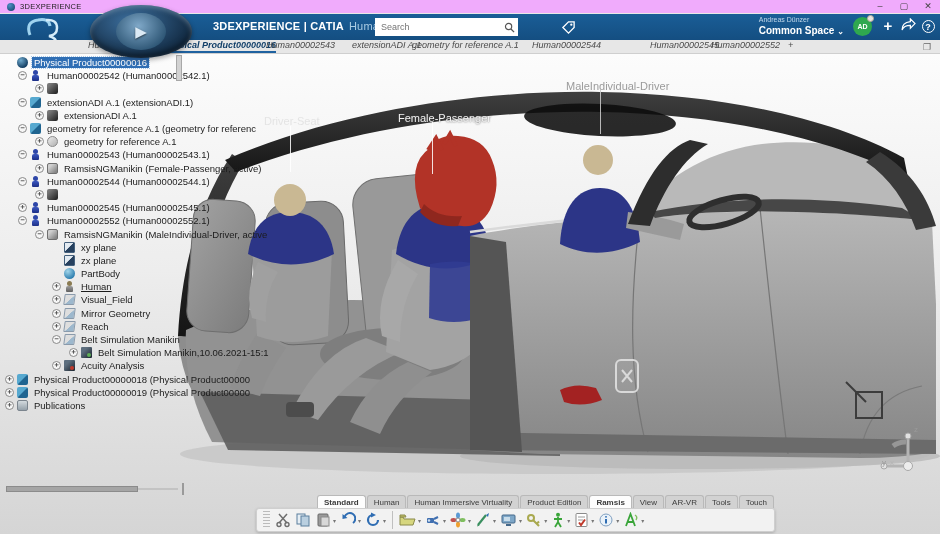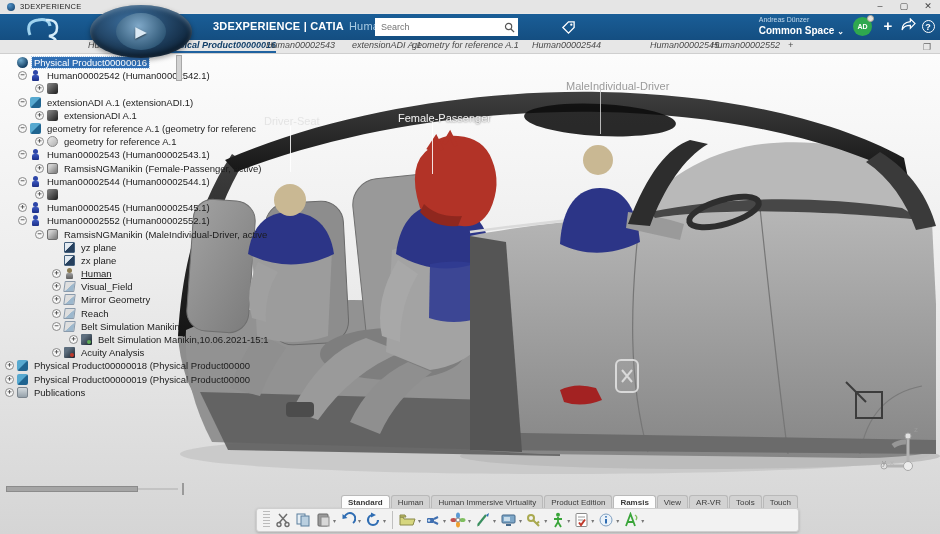--- a/index.html
+++ b/index.html
@@ -1,20 +1,20 @@
 <!DOCTYPE html>
 <html><head>
 <meta charset="utf-8">
 <style>
   *{margin:0;padding:0;box-sizing:border-box}
   html,body{width:940px;height:534px;overflow:hidden;font-family:"Liberation Sans",sans-serif;background:#d6d6d6}
   .window{position:relative;width:940px;height:534px;background:#fff}
 
   
-  .titlebar{position:absolute;left:0;top:0;width:940px;height:14px;background:#e5e5e5;display:flex;align-items:center;border-bottom:1px solid #e8e8e8}
+  .titlebar{position:absolute;left:0;top:0;width:940px;height:14px;background:#f0abfc;display:flex;align-items:center;border-bottom:1px solid #e8e8e8}
   .titlebar .appico{width:8px;height:8px;border-radius:50%;background:radial-gradient(circle at 35% 30%,#4d8fc4,#123c66);margin:0 5px 0 7px}
   .titlebar .ttext{font-size:7.5px;color:#222;letter-spacing:.3px}
   .wincontrols{position:absolute;right:0;top:0;height:14px;display:flex}
   .wincontrols span{width:24px;height:14px;text-align:center;font-size:9px;line-height:13px;color:#444;cursor:default}
 
   
   .topbar{position:absolute;left:0;top:14px;width:940px;height:26px;background:linear-gradient(180deg,#1a5e97,#144e81)}
   .brand{position:absolute;left:213px;top:20px;font-size:11px;color:#fff;font-weight:bold;letter-spacing:.2px}
   .brand .app{font-weight:normal;color:#a9cce4;margin-left:5px}
   .searchwrap{position:absolute;left:375px;top:18px;width:143px;height:18px;background:#fff;display:flex;align-items:center}
@@ -91,21 +91,21 @@
   .tlabel.sel{background:#2f6eb4;color:#fff;outline:1px dotted #a8c8e8}
   .tlabel.und{text-decoration:underline}
   .vscroll{position:absolute;left:176px;top:1px;width:6px;height:26px;background:#d2d2d2;border:1px solid #a8a8a8;z-index:11}
   .hscroll{position:absolute;left:6px;top:432px;width:178px;height:6px;z-index:11}
   .hscroll .track{position:absolute;left:0;top:2px;width:172px;height:2px;background:#c3c3c3}
   .hscroll .thumb{position:absolute;left:0;top:0;width:132px;height:6px;background:#a5a5a5;border:1px solid #8b8b8b}
   .hscroll .end{position:absolute;left:176px;top:-3px;width:2px;height:12px;background:#9a9a9a}
 
   
   .dock{position:absolute;left:256px;bottom:2px;z-index:20}
-  .docktabs{display:flex;margin-left:85px}
+  .docktabs{display:flex;margin-left:61px}
   .dtab{font-size:8px;color:#3c3c3c;background:#d2d2d2;border:1px solid #b9b9b9;border-bottom:0;padding:2px 6px 1px;border-radius:3px 3px 0 0;margin-right:1px;white-space:nowrap}
   .dtab.active{background:#fdfdfd;font-weight:bold}
   .dockicons{display:flex;align-items:center;background:#f2f2f2;border:1px solid #cfcfcf;border-radius:3px;padding:2px 6px;box-shadow:0 1px 3px rgba(0,0,0,.2)}
   .dbtn{display:flex;align-items:center;margin:0 1px;padding:1px}
   .dbtn svg{display:block}
   .caret{font-size:6px;color:#777;margin-left:2px}
   .dsep{width:1px;height:18px;background:#bfbfbf;margin:0 4px}
   .dhandle{width:7px;height:18px;margin-right:3px;background:repeating-linear-gradient(180deg,#bbb 0 1px,transparent 1px 3px)}
 </style>
 </head>
@@ -343,26 +343,31 @@
           <span class="tlabel">Human00002552 (Human00002552.1)</span>
         </div>
       <div class="trow lv2">
           <span class="exp">−</span>
           <span class="tic manil"></span>
           <span class="tlabel">RamsisNGManikin (MaleIndividual-Driver, active</span>
         </div>
       <div class="trow lv3">
           <span class="exp none"></span>
           <span class="tic plane"></span>
-          <span class="tlabel">yz plane</span>
+          <span class="tlabel">xy plane</span>
         </div>
       <div class="trow lv3">
           <span class="exp none"></span>
           <span class="tic plane"></span>
           <span class="tlabel">zx plane</span>
+        </div>
+      <div class="trow lv3">
+          <span class="exp none"></span>
+          <span class="tic part"></span>
+          <span class="tlabel">PartBody</span>
         </div>
       <div class="trow lv3">
           <span class="exp">+</span>
           <span class="tic anchor"></span>
           <span class="tlabel und">Human</span>
         </div>
       <div class="trow lv3">
           <span class="exp">+</span>
           <span class="tic tool"></span>
           <span class="tlabel">Visual_Field</span>

